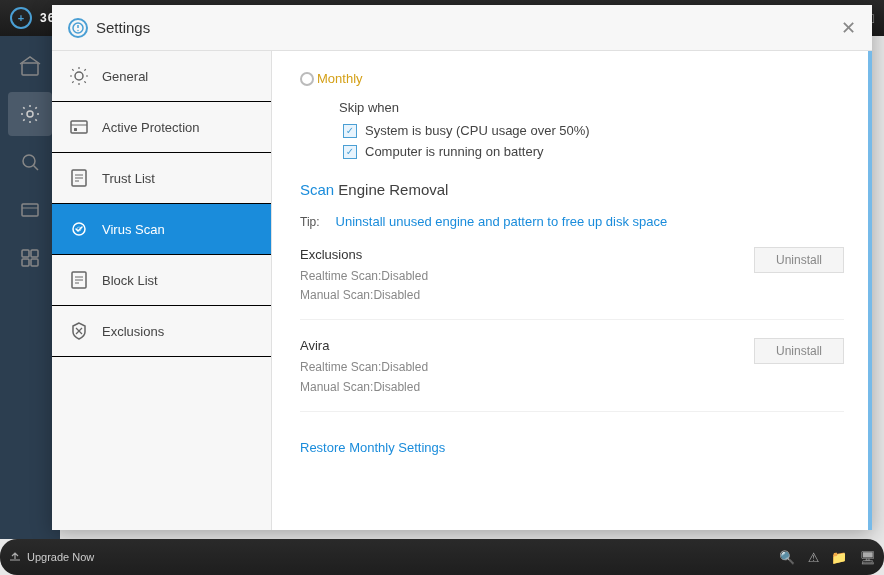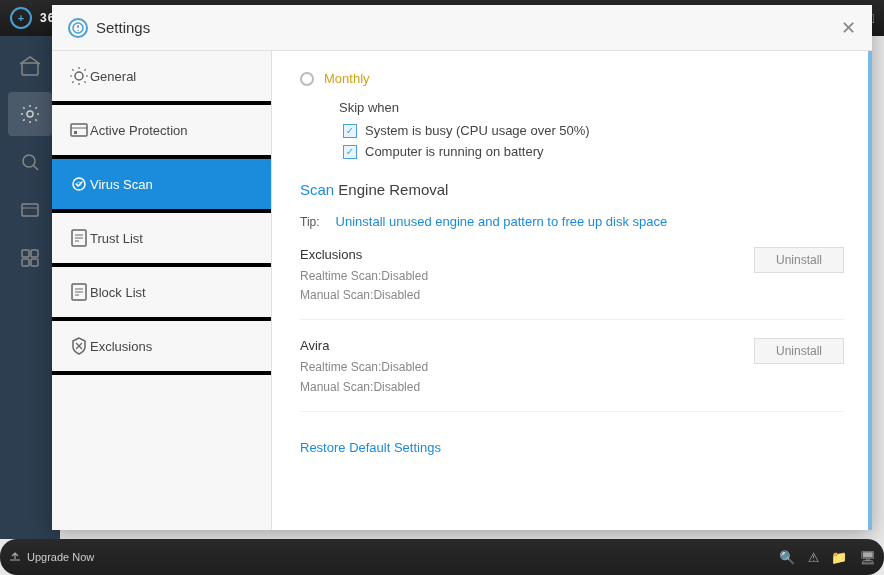--- a/index.html
+++ b/index.html
@@ -128,24 +128,25 @@
     
     .sidebar {
       width: 220px;
       background: #f7f7f7;
       border-right: 1px solid #e0e0e0;
       overflow-y: auto;
     }
     .sidebar-item {
       display: flex;
       align-items: center;
+      gap: 12px;
       padding: 14px 16px;
       cursor: pointer;
       color: #444;
-      border-bottom: 4px solid #000000;
+      border-bottom: 1px solid #000000;
     }
     .sidebar-item.active {
       background: #1a8cdb;
       color: white;
     }
     .sidebar-item-icon {
       width: 22px;
       height: 22px;
       display: flex;
       align-items: center;
@@ -164,21 +165,21 @@
       flex: 1;
       padding: 20px 28px;
       overflow-y: auto;
       background: white;
     }
 
     
     .schedule-row {
       display: flex;
       align-items: center;
-      gap: 10px;
+      gap: 3px;
       margin-bottom: 14px;
     }
     .radio-btn {
       width: 14px;
       height: 14px;
       border-radius: 50%;
       border: 2px solid #bbb;
       display: inline-flex;
       align-items: center;
       justify-content: center;
@@ -435,43 +436,43 @@
         <div class="sidebar-item-icon">
           <svg width="20" height="20" viewBox="0 0 20 20" fill="none">
             <rect x="2" y="4" width="16" height="12" rx="1" stroke="#666" stroke-width="1.5" fill="none"></rect>
             <line x1="2" y1="8" x2="18" y2="8" stroke="#666" stroke-width="1"></line>
             <rect x="5" y="11" width="3" height="3" rx="0.5" fill="#666"></rect>
           </svg>
         </div>
         <span class="sidebar-item-label">Active Protection</span>
       </div>
 
-      <div class="sidebar-item active">
-        <div class="sidebar-item-icon">
-          <svg width="20" height="20" viewBox="0 0 20 20" fill="none">
-            <circle cx="10" cy="10" r="6" stroke="white" stroke-width="1.5" fill="none"></circle>
-            <path d="M7 10l2 2 4-4" stroke="white" stroke-width="1.5" stroke-linecap="round"></path>
-            <circle cx="10" cy="10" r="2" stroke="white" stroke-width="1" fill="none" opacity="0.5"></circle>
-          </svg>
-        </div>
-        <span class="sidebar-item-label">Virus Scan</span>
-      </div>
-
       <div class="sidebar-item">
         <div class="sidebar-item-icon">
           <svg width="20" height="20" viewBox="0 0 20 20" fill="none">
             <rect x="3" y="2" width="14" height="16" rx="1" stroke="#666" stroke-width="1.5" fill="none"></rect>
             <line x1="6" y1="7" x2="14" y2="7" stroke="#666" stroke-width="1"></line>
             <line x1="6" y1="10" x2="14" y2="10" stroke="#666" stroke-width="1"></line>
             <line x1="6" y1="13" x2="10" y2="13" stroke="#666" stroke-width="1"></line>
           </svg>
         </div>
         <span class="sidebar-item-label">Trust List</span>
       </div>
 
+      <div class="sidebar-item active">
+        <div class="sidebar-item-icon">
+          <svg width="20" height="20" viewBox="0 0 20 20" fill="none">
+            <circle cx="10" cy="10" r="6" stroke="white" stroke-width="1.5" fill="none"></circle>
+            <path d="M7 10l2 2 4-4" stroke="white" stroke-width="1.5" stroke-linecap="round"></path>
+            <circle cx="10" cy="10" r="2" stroke="white" stroke-width="1" fill="none" opacity="0.5"></circle>
+          </svg>
+        </div>
+        <span class="sidebar-item-label">Virus Scan</span>
+      </div>
+
       <div class="sidebar-item">
         <div class="sidebar-item-icon">
           <svg width="20" height="20" viewBox="0 0 20 20" fill="none">
             <rect x="3" y="2" width="14" height="16" rx="1" stroke="#666" stroke-width="1.5" fill="none"></rect>
             <line x1="6" y1="7" x2="14" y2="7" stroke="#666" stroke-width="1"></line>
             <line x1="6" y1="10" x2="14" y2="10" stroke="#666" stroke-width="1"></line>
             <line x1="6" y1="13" x2="10" y2="13" stroke="#666" stroke-width="1"></line>
           </svg>
         </div>
         <span class="sidebar-item-label">Block List</span>
@@ -541,21 +542,21 @@
           <div class="engine-name">Avira</div>
           <div class="engine-status">
             <div>Realtime Scan:Disabled</div>
             <div>Manual Scan:Disabled</div>
           </div>
         </div>
         <button class="uninstall-btn">Uninstall</button>
       </div>
 
       
-      <a class="restore-link">Restore Default Settings</a>
+      <a class="restore-link">Restore Monthly Settings</a>
 
     </div>
 
     <div style="width:4px; background: #1a8cdb; position:absolute; right:0; top:46px; bottom:0; opacity:0.6;"></div>
   </div>
 </div>
 
 <div class="taskbar">
   <div class="taskbar-left">
     <div class="taskbar-upgrade">

